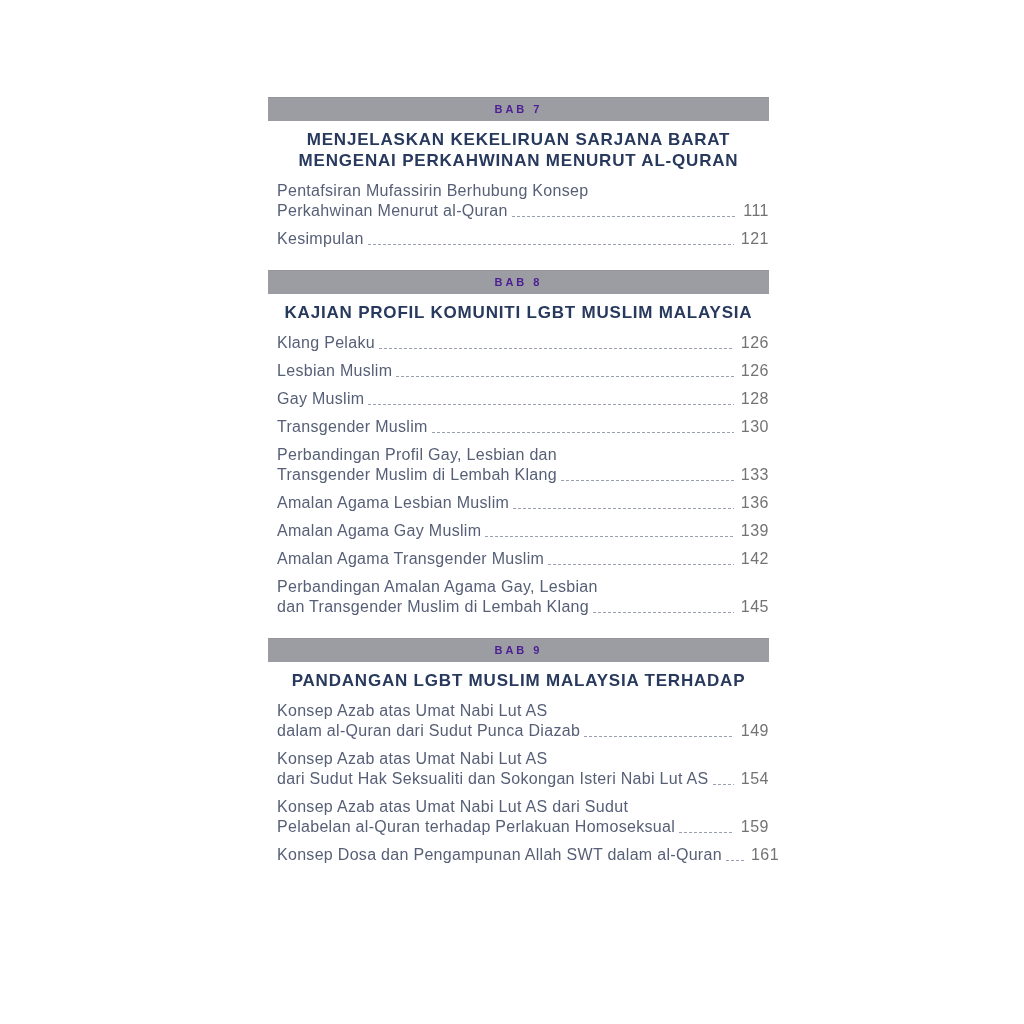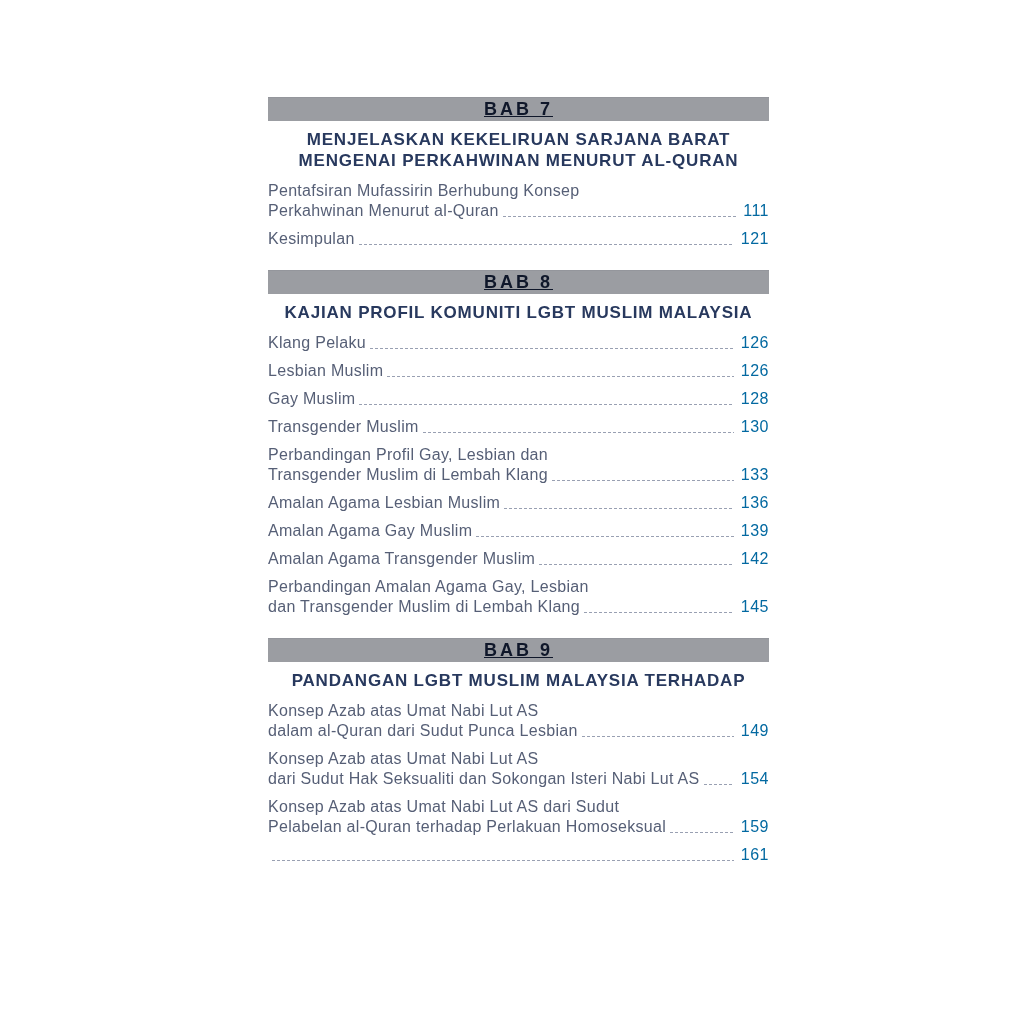--- a/index.html
+++ b/index.html
@@ -25,26 +25,25 @@
   }
   .bab-bar {
     height: 24px;
     background: #9b9da2;
     display: flex;
     align-items: center;
     justify-content: center;
     box-shadow: 0 0.5px 0 #8e9095 inset;
   }
   .bab-label {
-    color: #0f172a;
-    font-size: 18px;
+    color: #4c1d95;
+    font-size: 11px;
     font-weight: bold;
     letter-spacing: 3px;
     line-height: 1;
-    text-decoration: underline;
   }
   .chapter-title {
     margin: 8px 0 10px 0;
     text-align: center;
     color: #28395e;
     font-size: 17px;
     font-weight: bold;
     letter-spacing: 0.8px;
     line-height: 21px;
   }
@@ -52,20 +51,21 @@
     margin: 0;
     padding: 0;
     list-style: none;
   }
   .entry {
     margin-bottom: 8px;
     color: #565f76;
     font-size: 16px;
     line-height: 20px;
     letter-spacing: 0.3px;
+    margin-left: 9px;
   }
   .entry-line {
     display: block;
   }
   .entry-lastline {
     display: flex;
   }
   .entry-text {
     flex: 0 0 auto;
     white-space: nowrap;
@@ -77,21 +77,21 @@
     align-self: flex-end;
     margin: 0 7px 4px 4px;
     background: repeating-linear-gradient(
       to right,
       #99a0b2 0px, #99a0b2 3px,
       transparent 3px, transparent 5px
     );
   }
   .page-num {
     flex: 0 0 auto;
-    color: #0369a1;
+    color: #737373;
     font-size: 16px;
     letter-spacing: 0.5px;
   }
 </style>
 </head>
 <body>
 
 <div class="toc-column">
   <div>
       <section class="chapter">
@@ -199,21 +199,21 @@
         <div class="bab-bar">
           <span class="bab-label">BAB 9</span>
         </div>
         <h2 class="chapter-title">
           <div class="title-line">PANDANGAN LGBT MUSLIM MALAYSIA TERHADAP</div>
         </h2>
         <ul class="entries">
           <li class="entry">
             <span class="entry-line">Konsep Azab atas Umat Nabi Lut AS</span>
             <div class="entry-lastline">
-              <span class="entry-text">dalam al-Quran dari Sudut Punca Lesbian</span>
+              <span class="entry-text">dalam al-Quran dari Sudut Punca Diazab</span>
               <span class="leader"></span>
               <span class="page-num">149</span>
             </div>
           </li>
           <li class="entry">
             <span class="entry-line">Konsep Azab atas Umat Nabi Lut AS</span>
             <div class="entry-lastline">
               <span class="entry-text">dari Sudut Hak Seksualiti dan Sokongan Isteri Nabi Lut AS</span>
               <span class="leader"></span>
               <span class="page-num">154</span>
@@ -222,20 +222,21 @@
           <li class="entry">
             <span class="entry-line">Konsep Azab atas Umat Nabi Lut AS dari Sudut</span>
             <div class="entry-lastline">
               <span class="entry-text">Pelabelan al-Quran terhadap Perlakuan Homoseksual</span>
               <span class="leader"></span>
               <span class="page-num">159</span>
             </div>
           </li>
           <li class="entry">
             <div class="entry-lastline">
+              <span class="entry-text">Konsep Dosa dan Pengampunan Allah SWT dalam al-Quran</span>
               <span class="leader"></span>
               <span class="page-num">161</span>
             </div>
           </li>
         </ul>
       </section>
     </div>
 </div>
 
 </body></html>

